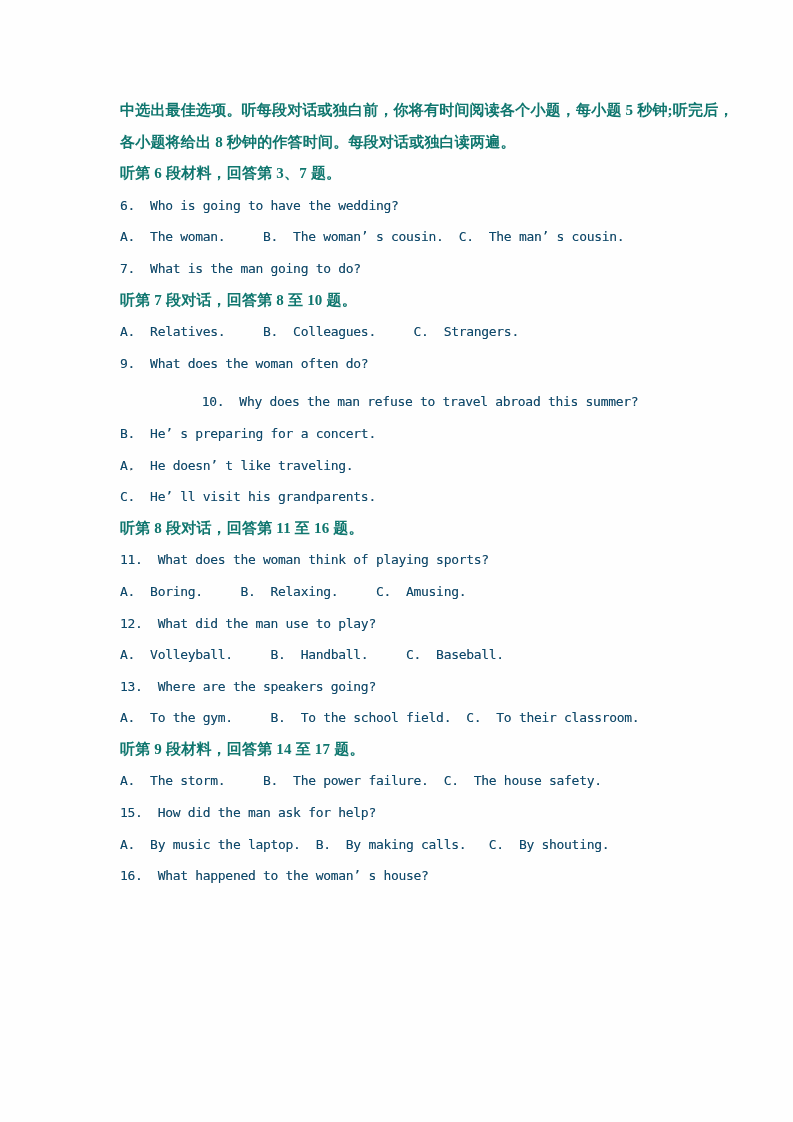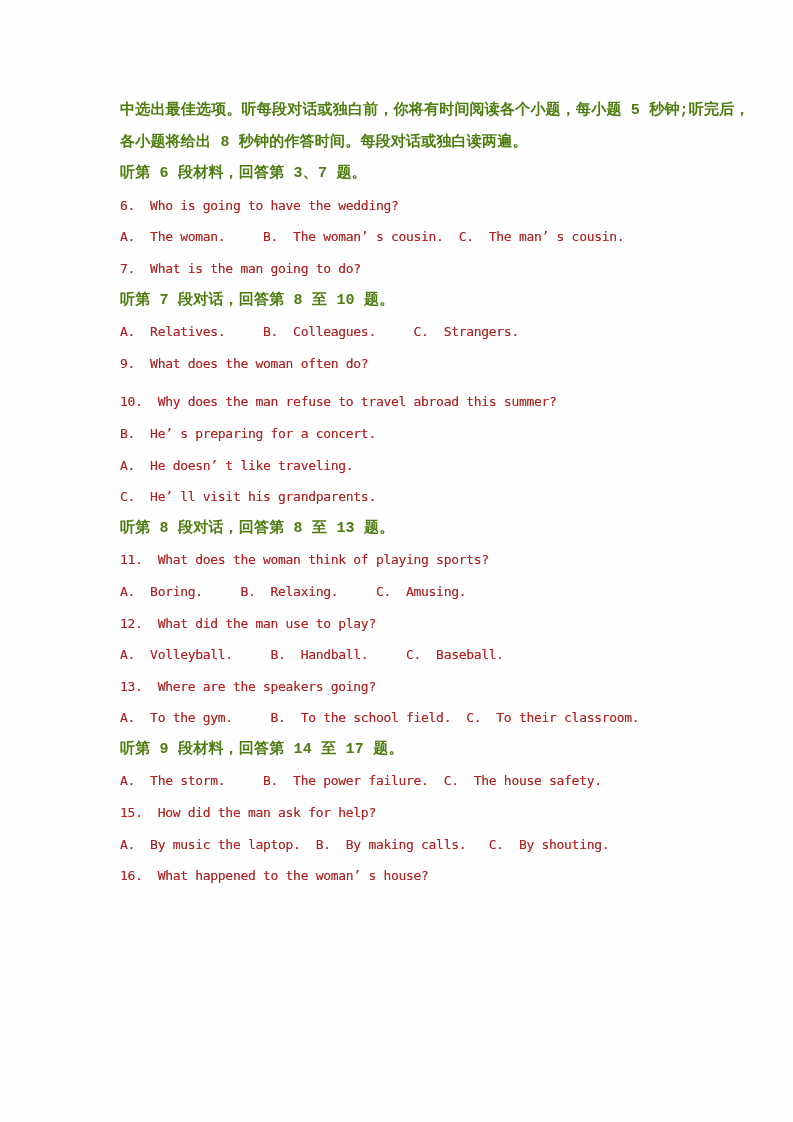--- a/index.html
+++ b/index.html
@@ -22,36 +22,37 @@
     width: 600px;
   }
   .line {
     margin: 0;
     padding: 0;
     white-space: pre;
     line-height: 31.6px;
     min-height: 31.6px;
   }
   .zh {
-    font-family: Liberation Mono, monospace;
+    font-family: Liberation Serif, serif;
     font-size: 15px;
     font-weight: 700;
-    color: #4d7c0f;
+    color: #0f766e;
     letter-spacing: 0.2px;
   }
   .en {
     font-family: "DejaVu Sans Mono", "Liberation Mono", monospace;
     font-size: 13px;
     font-weight: 400;
-    color: #b91c1c;
+    color: #0c4a6e;
     letter-spacing: -0.3px;
     text-shadow: 0 0 0.5px rgba(60,60,60,0.45);
   }
   .gap-before {
     margin-top: 7px;
+    text-align: center;
   }
   .artifact {
     position: absolute;
     left: 8px;
     top: 372px;
     font-size: 9px;
     color: #7a7a7a;
     opacity: 0.7;
     font-family: "DejaVu Sans Mono", monospace;
   }
@@ -76,21 +77,21 @@
 
     <p class="line en">A.  Relatives.     B.  Colleagues.     C.  Strangers.</p>
 
     <p class="line en">9.  What does the woman often do?</p>
 
     <p class="line en gap-before">10.  Why does the man refuse to travel abroad this summer?</p>
     <p class="line en">B.  He’ s preparing for a concert.</p>
     <p class="line en">A.  He doesn’ t like traveling.</p>
     <p class="line en">C.  He’ ll visit his grandparents.</p>
 
-    <p class="line zh">听第 8 段对话，回答第 8 至 13 题。</p>
+    <p class="line zh">听第 8 段对话，回答第 11 至 16 题。</p>
 
     <p class="line en">11.  What does the woman think of playing sports?</p>
     <p class="line en">A.  Boring.     B.  Relaxing.     C.  Amusing.</p>
 
     <p class="line en">12.  What did the man use to play?</p>
     <p class="line en">A.  Volleyball.     B.  Handball.     C.  Baseball.</p>
 
     <p class="line en">13.  Where are the speakers going?</p>
     <p class="line en">A.  To the gym.     B.  To the school field.  C.  To their classroom.</p>
 

